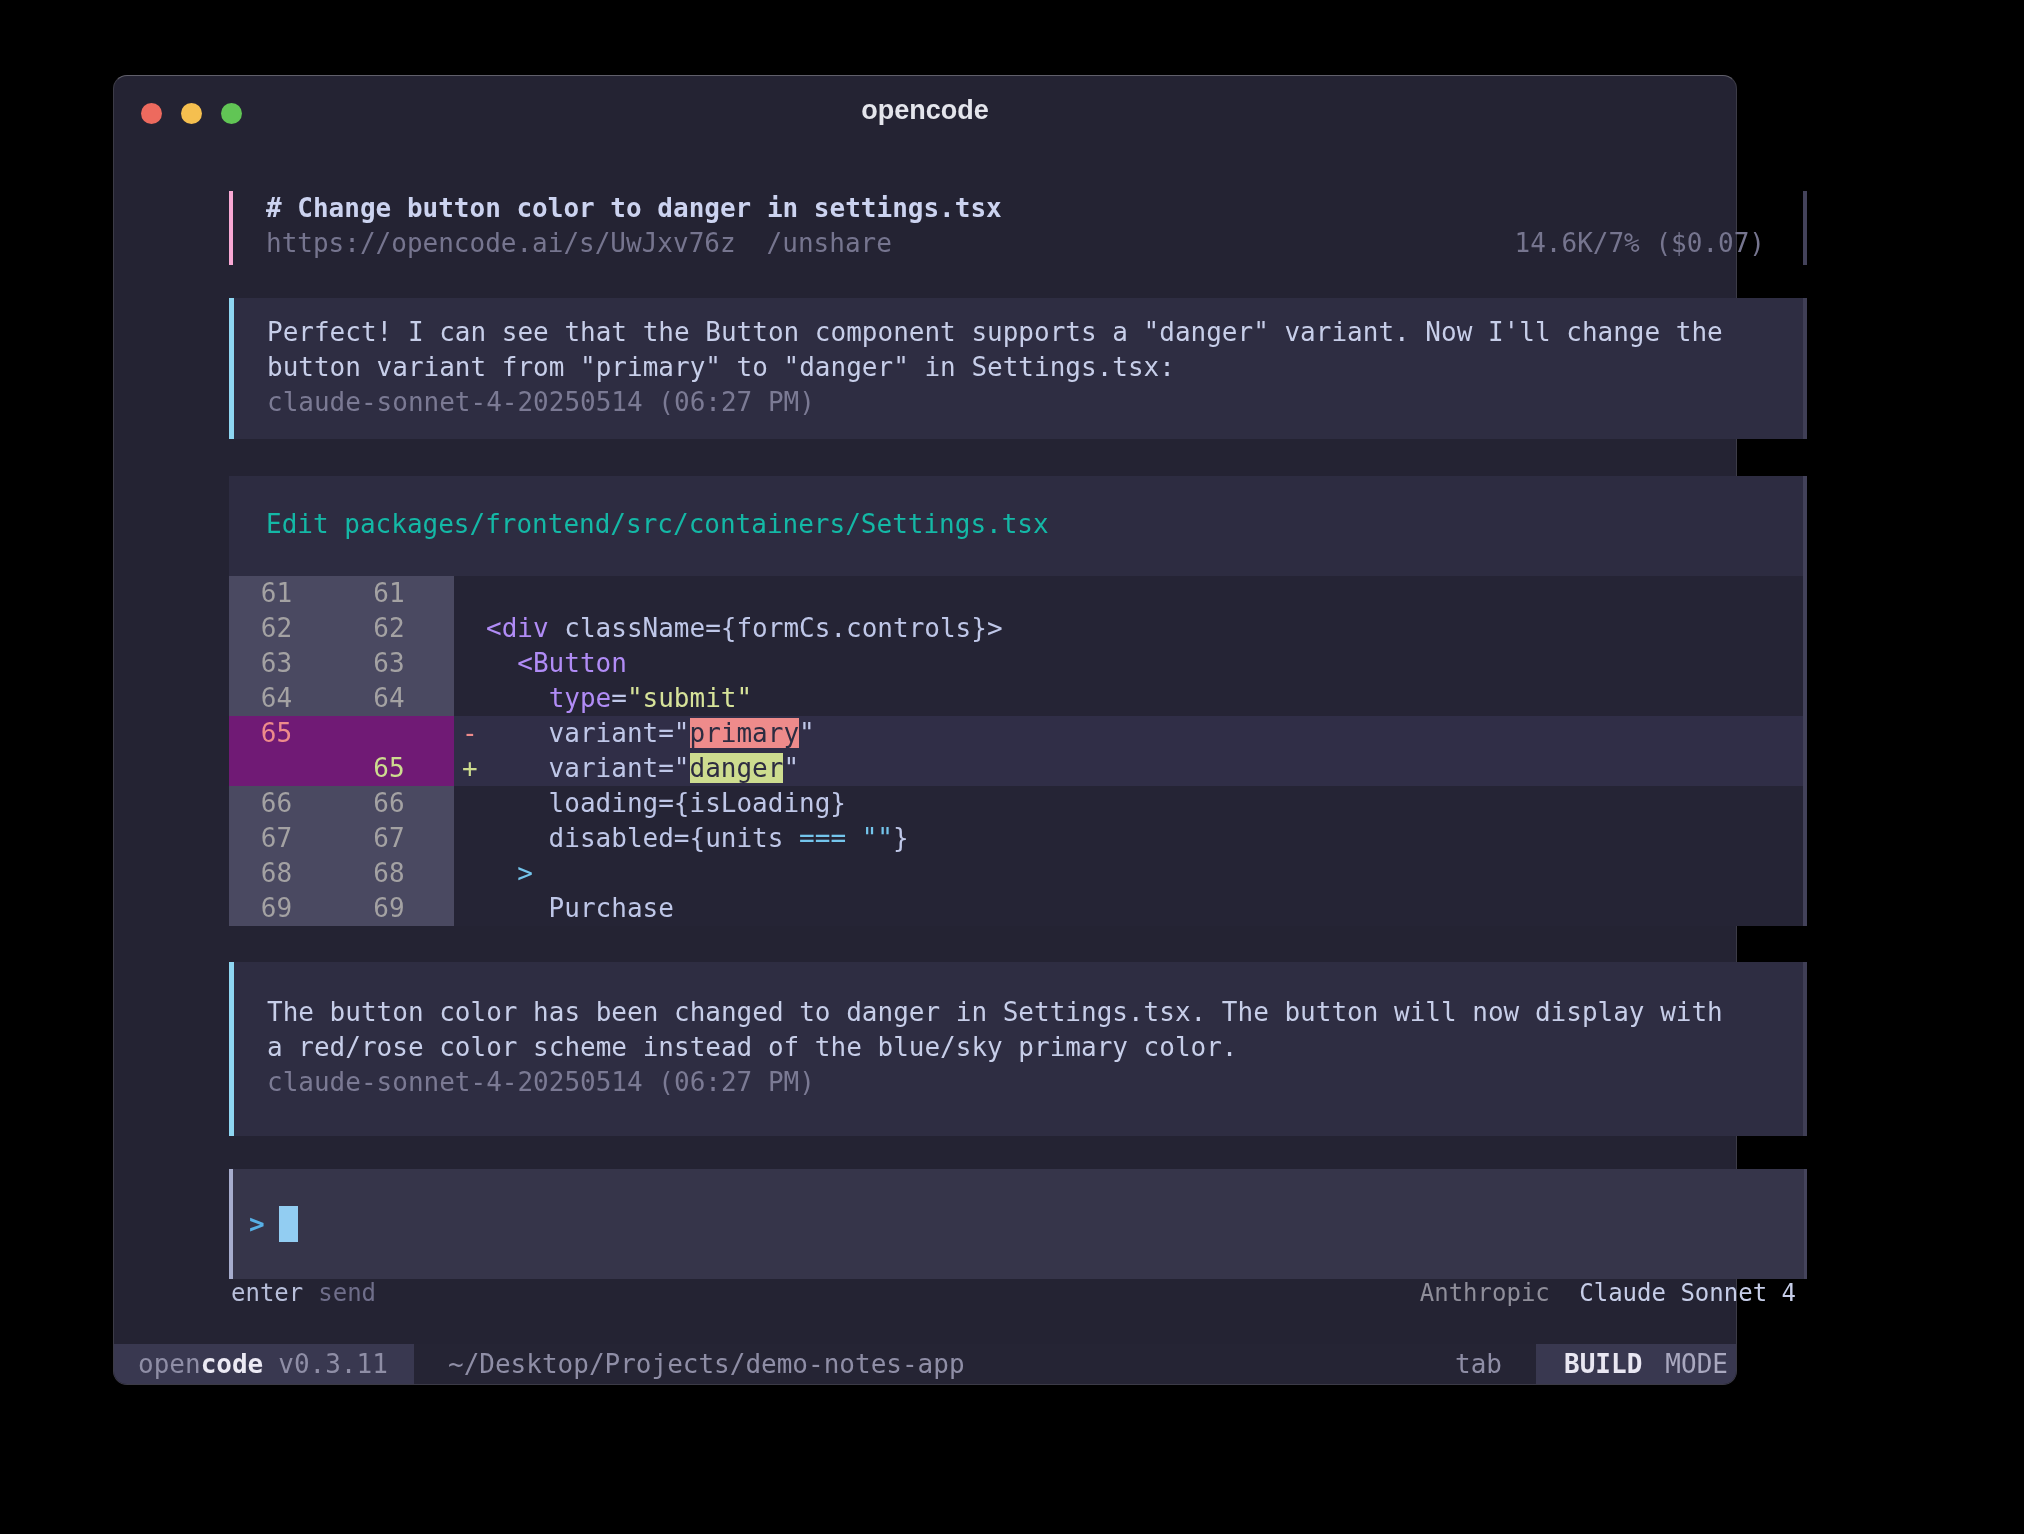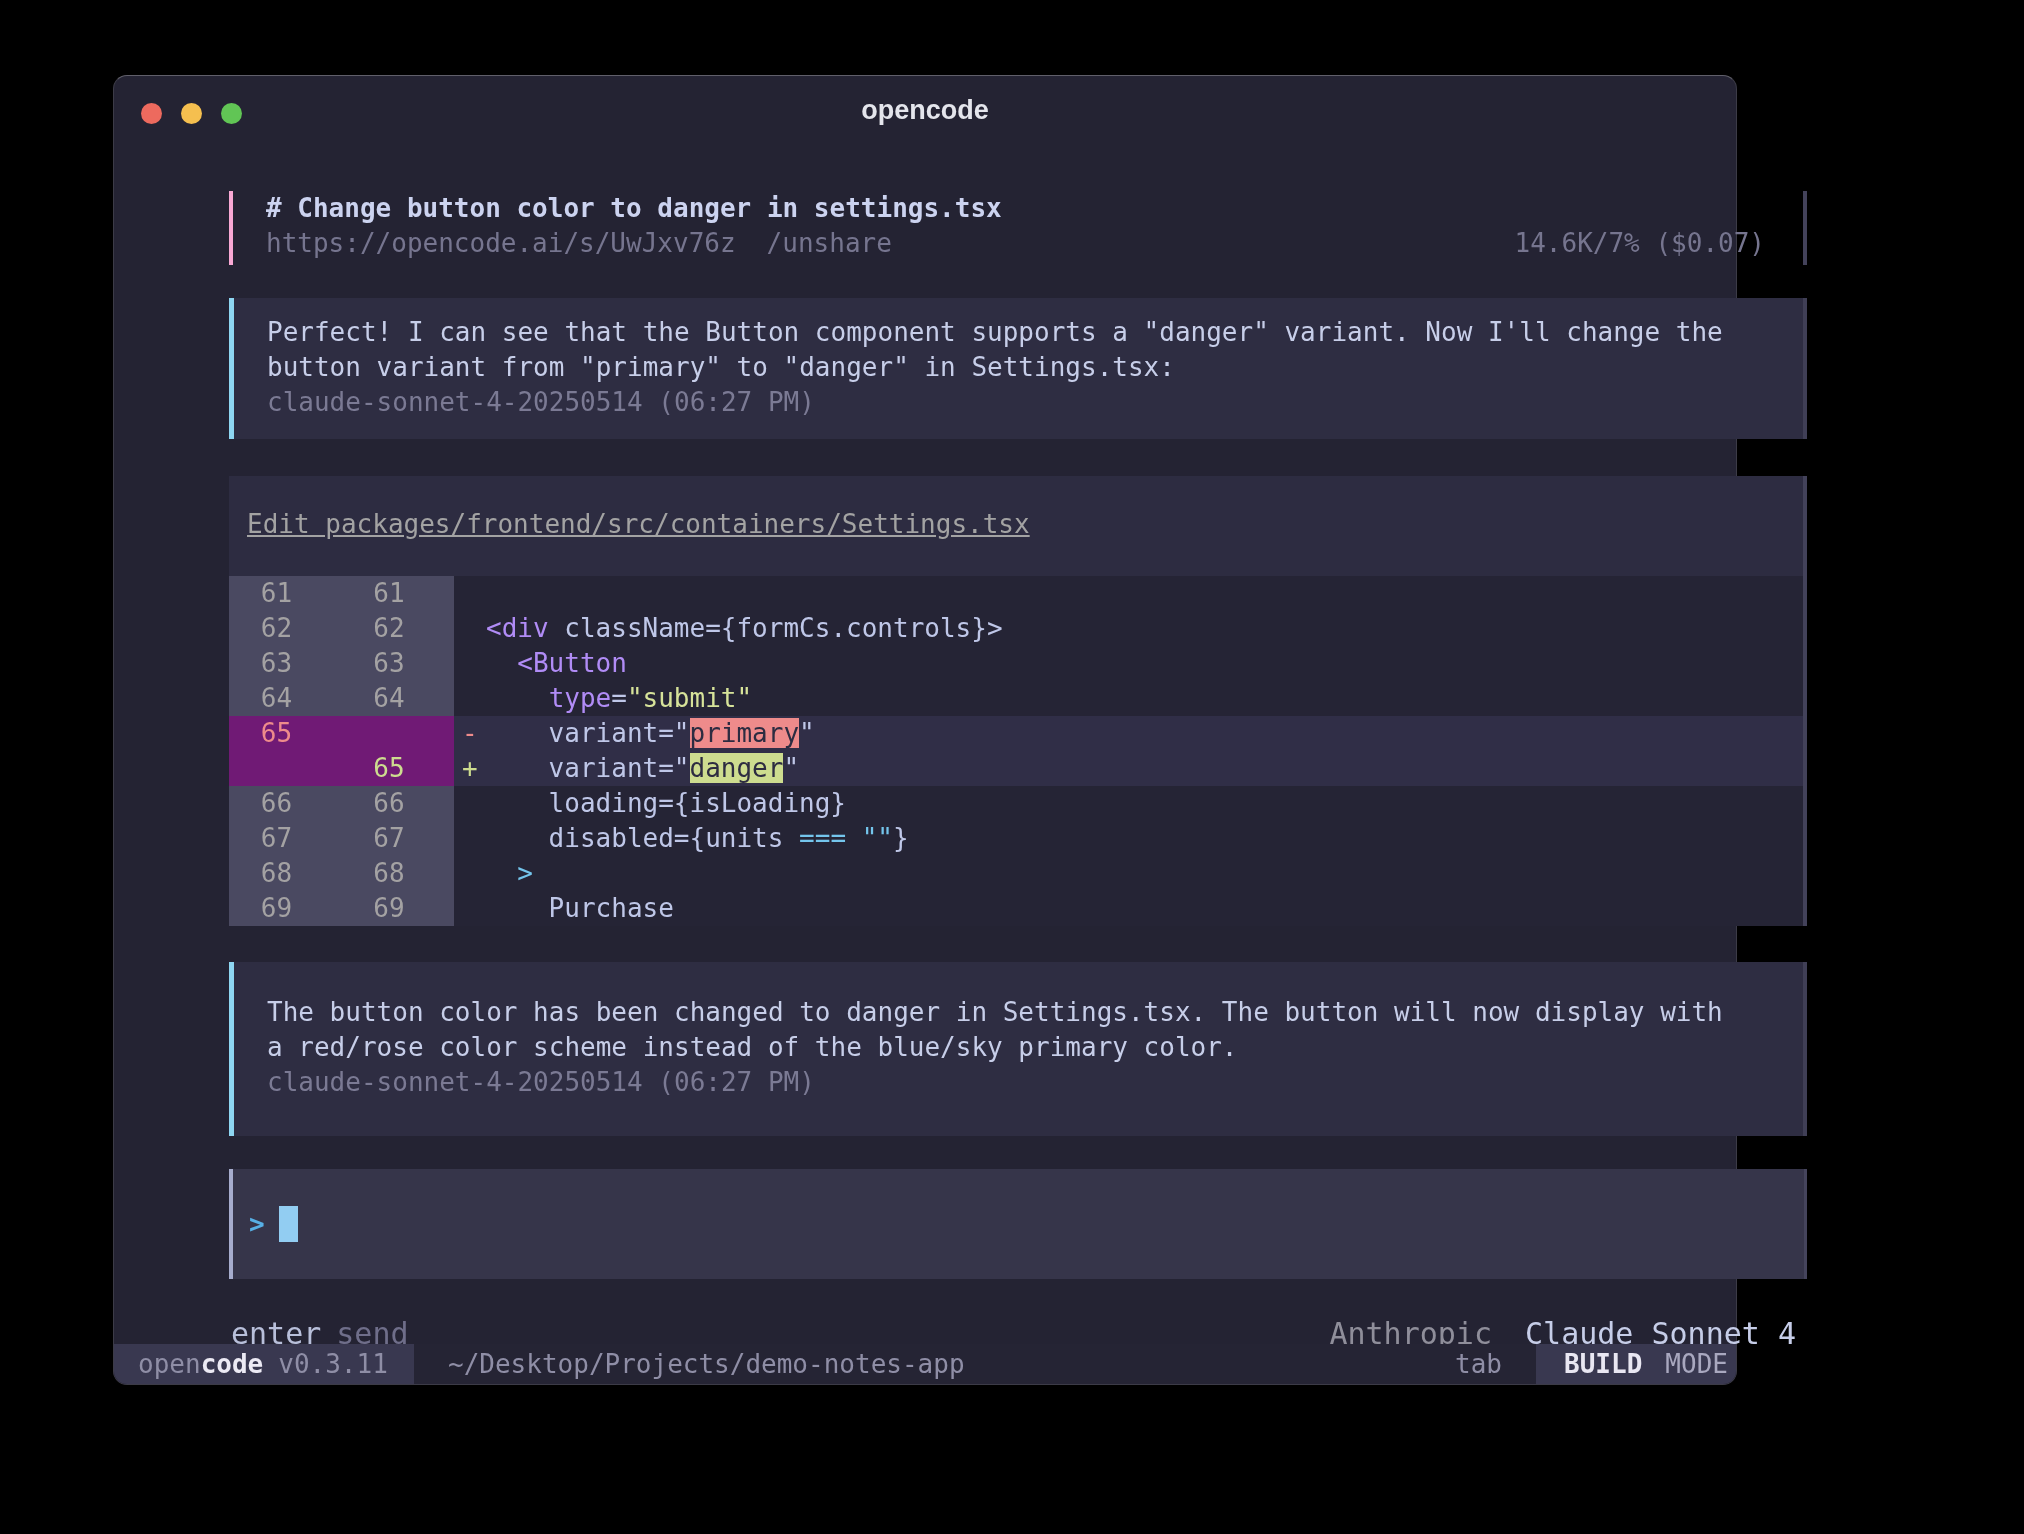--- a/index.html
+++ b/index.html
@@ -25,21 +25,21 @@
   .sh-stats { margin-left:auto; }
   
   .msg { background:#2e2d42; border-left:5px solid #8ed6f2; border-right:4px solid #403f56;
     padding:17px 33px; font-size:26px; line-height:35px; color:#c7cee9; }
   .msg.assistant-1 { top:222px; height:141px; }
   .msg.assistant-2 { top:886px; height:174px; padding-top:33px; }
   .msg .meta { color:#7b7a94; }
   
   .edit-block { top:400px; height:450px; background:#2d2c41; border-right:4px solid #43425a;
     font-size:26px; line-height:35px; }
-  .edit-label { padding:31px 0 0 18px; color:#a3a3a3; height:100px;text-decoration:underline; }
+  .edit-label { padding:31px 0 0 37px; color:#14b8a6; height:100px; }
   .diff { width:100%; }
   .diff-row { display:flex; height:35px; background:#252435; }
   .diff-row .gut { display:inline-block; text-align:center; padding-right:17px; background:#4a4961; color:#a4a2a3; }
   .diff-row .gut.old { width:112px; }
   .diff-row .gut.new { width:113px; }
   .diff-row .marker { display:inline-block; width:32px; padding-left:8px; }
   .diff-row .code { flex:1; white-space:pre; }
   .diff-row.removed, .diff-row.added { background:#302e47; }
   .diff-row.removed .gut, .diff-row.added .gut { background:#701a75; }
   .diff-row.removed .gut.old, .diff-row.removed .marker { color:#ee8b8b; }
@@ -49,21 +49,21 @@
   .seg-hl-removed { background:#ee8b8b; color:#2d2c41; }
   .seg-hl-added { background:#cddc8f; color:#2d2c41; }
   
   .input-box { top:1093px; height:110px; background:#36354a; border-left:4px solid #a6accd;
     border-right:3px solid #45445c; display:flex; align-items:center; padding-left:16px;
     font-size:26px; }
   .prompt-symbol { color:#57b0e6; font-weight:bold; }
   .cursor { display:inline-block; width:19px; height:36px; background:#92cdf2; margin-left:14px; }
   
   .hints { position:absolute; top:1200px; left:117px; width:1565px; height:35px;
-    display:flex; font-size:30px; line-height:35px;margin-top:40px; }
+    display:flex; font-size:24px; line-height:35px; }
   .hint-key { color:#b8bfda; }
   .hint-action { color:#6f6e8a; margin-left:15px; }
   .model { margin-left:auto; }
   .model-provider { color:#8f8e9a; }
   .model-name { color:#c6cde8; margin-left:15px; }
   
   .statusbar { position:absolute; left:0; right:0; bottom:0; height:40px; background:#252434;
     border-radius:0 0 13px 13px; display:flex; align-items:stretch; font-size:26px; }
   .sb-seg { background:#393850; display:flex; align-items:center; }
   .sb-left { width:300px; padding-left:24px; border-bottom-left-radius:13px; }

